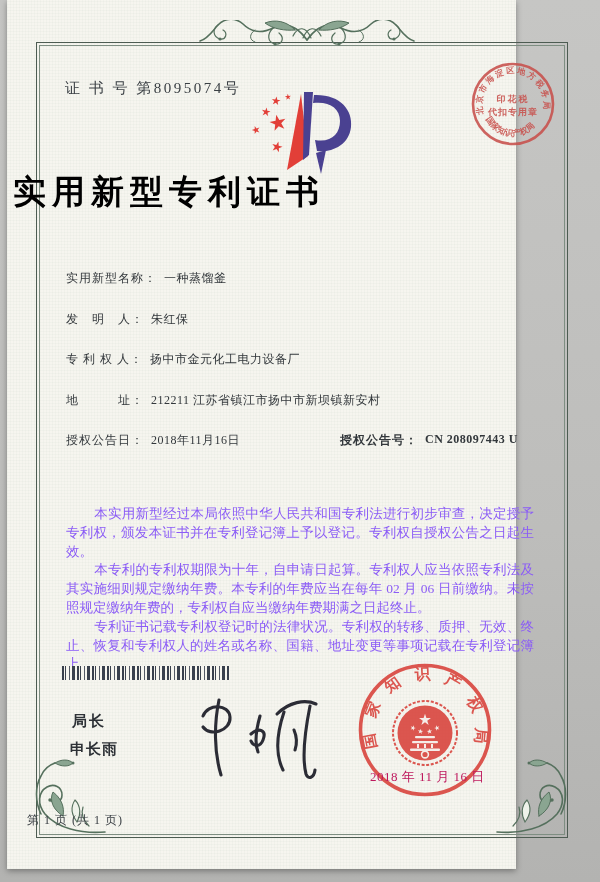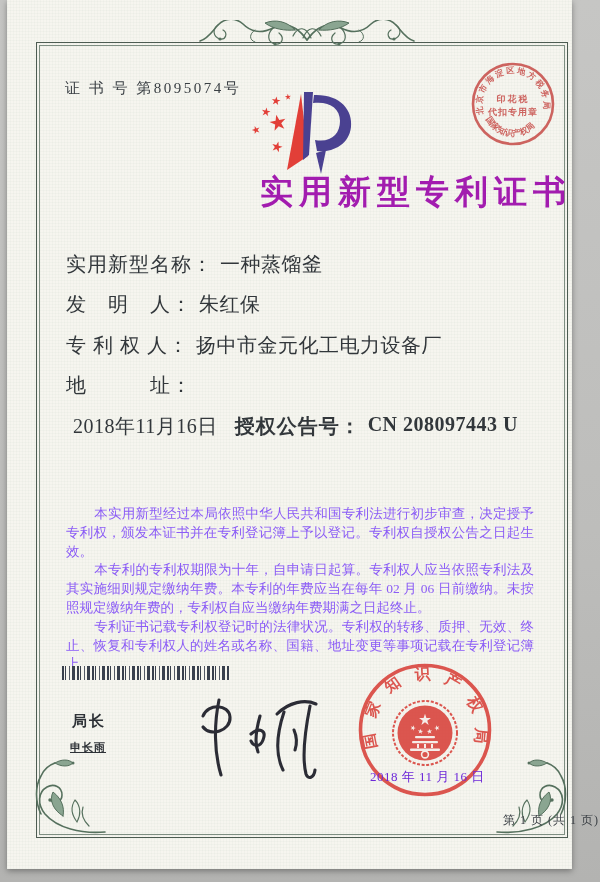--- a/index.html
+++ b/index.html
@@ -1,21 +1,21 @@
 <!DOCTYPE html>
 <html><head>
 <meta charset="utf-8">
 <style>
   html,body{margin:0;padding:0;}
   body{
     width:600px;height:882px;overflow:hidden;
     background:linear-gradient(180deg,#c6c6c4 0%,#bdbdbb 60%,#b3b3b1 100%);
     font-family:"Liberation Serif","DejaVu Serif",serif;
   }
-  .photo{position:relative;width:572px;height:882px;}
+  .photo{position:relative;width:516px;height:882px;}
   .paper{
     position:absolute;left:7px;top:0;right:0;bottom:13px;
     background:#f6f5ef;
     box-shadow:0 2px 6px rgba(0,0,0,.35);
   }
   .paper::before{
     content:"";position:absolute;inset:0;pointer-events:none;
     background:
       repeating-linear-gradient(90deg,rgba(140,168,148,.05) 0 1px,transparent 1px 3px),
       repeating-linear-gradient(0deg,rgba(140,168,148,.05) 0 1px,transparent 1px 3px);
@@ -23,47 +23,47 @@
   .frame{
     position:absolute;left:29px;top:42px;width:530px;height:794px;
     border:1.6px solid #4d5c52;
   }
   .frame::after{
     content:"";position:absolute;inset:2px;border:1px solid #7e8e82;
   }
   .abs{position:absolute;}
   .cert-no{left:58px;top:79px;font-size:15px;letter-spacing:2.5px;color:#3b4045;}
   .title{
-    left:0;top:170px;width:100%;text-align:right;
-    font-size:33px;font-weight:700;letter-spacing:6px;text-indent:6px;color:#a21caf;
+    left:0;top:170px;width:100%;text-align:left;
+    font-size:33px;font-weight:700;letter-spacing:6px;text-indent:6px;color:#000000;
   }
   .fields{left:59px;top:247px;width:470px;color:#32373b;}
-  .frow{height:36.4px;padding-top:4px;display:flex;font-size:20px;}
+  .frow{height:36.4px;padding-top:4px;display:flex;font-size:12px;align-items:flex-end;}
   .frow .lab{letter-spacing:1px;white-space:pre;}
   .frow .val{margin-left:7px;letter-spacing:.5px;white-space:pre;}
   .frow.dual .pair2{margin-left:auto;display:flex;padding-right:18px;font-weight:bold;}
   .bodytext{
     left:59px;top:505px;width:468px;color:#8b5cf6;
     font-size:13.5px;line-height:18.8px;text-align:justify;
   }
   .bodytext p{margin:0;text-indent:2.1em;}
   .barcode{
     left:55px;top:666px;width:168px;height:14px;
     background:repeating-linear-gradient(90deg,
       #39404d 0 2px,#f6f5ef 2px 3px,
       #39404d 3px 4px,#f6f5ef 4px 7px,
       #555b66 7px 8px,#f6f5ef 8px 10px,
       #39404d 10px 13px,#f6f5ef 13px 15px);
   }
   .signer-title{left:65px;top:712px;font-family:"Liberation Sans","DejaVu Sans",sans-serif;
     font-weight:700;font-size:15px;letter-spacing:2px;color:#2e3237;}
   .signer-name{left:63px;top:740px;font-family:"Liberation Sans","DejaVu Sans",sans-serif;
-    font-weight:700;font-size:11px;letter-spacing:1px;color:#2e3237;text-decoration:underline;}
-  .seal-date{left:363px;top:768px;font-size:13px;letter-spacing:.5px;color:#6d28d9;z-index:6;}
-  .footer{left:15px;top:812px;width:100%;text-align:right;font-size:12px;letter-spacing:1px;color:#3c4146;padding-left:12px;}
+    font-weight:700;font-size:15px;letter-spacing:1px;color:#2e3237;}
+  .seal-date{left:363px;top:768px;font-size:13px;letter-spacing:.5px;color:#be185d;z-index:6;}
+  .footer{left:8px;top:812px;width:100%;text-align:left;font-size:12px;letter-spacing:1px;color:#3c4146;padding-left:12px;}
   svg{display:block;}
   .svg-abs{position:absolute;}
 </style>
 </head>
 <body>
 
 <div class="photo">
   <div class="paper">
 
     <div class="frame"></div>
@@ -151,22 +151,24 @@
       <div class="frow">
         <span class="lab">发　明　人：</span>
         <span class="val">朱红保</span>
       </div>
       <div class="frow">
         <span class="lab">专 利 权 人：</span>
         <span class="val">扬中市金元化工电力设备厂</span>
       </div>
       <div class="frow">
         <span class="lab">地　　　址：</span>
+        <span class="val">212211 江苏省镇江市扬中市新坝镇新安村</span>
       </div>
       <div class="frow dual">
+        <span class="lab">授权公告日：</span>
         <span class="val">2018年11月16日</span>
         <span class="pair2">
           <span class="lab">授权公告号：</span>
           <span class="val">CN 208097443 U</span>
         </span>
       </div>
     </div>
 
     <div class="abs bodytext">
       <p>本实用新型经过本局依照中华人民共和国专利法进行初步审查，决定授予专利权，颁发本证书并在专利登记簿上予以登记。专利权自授权公告之日起生效。</p>

